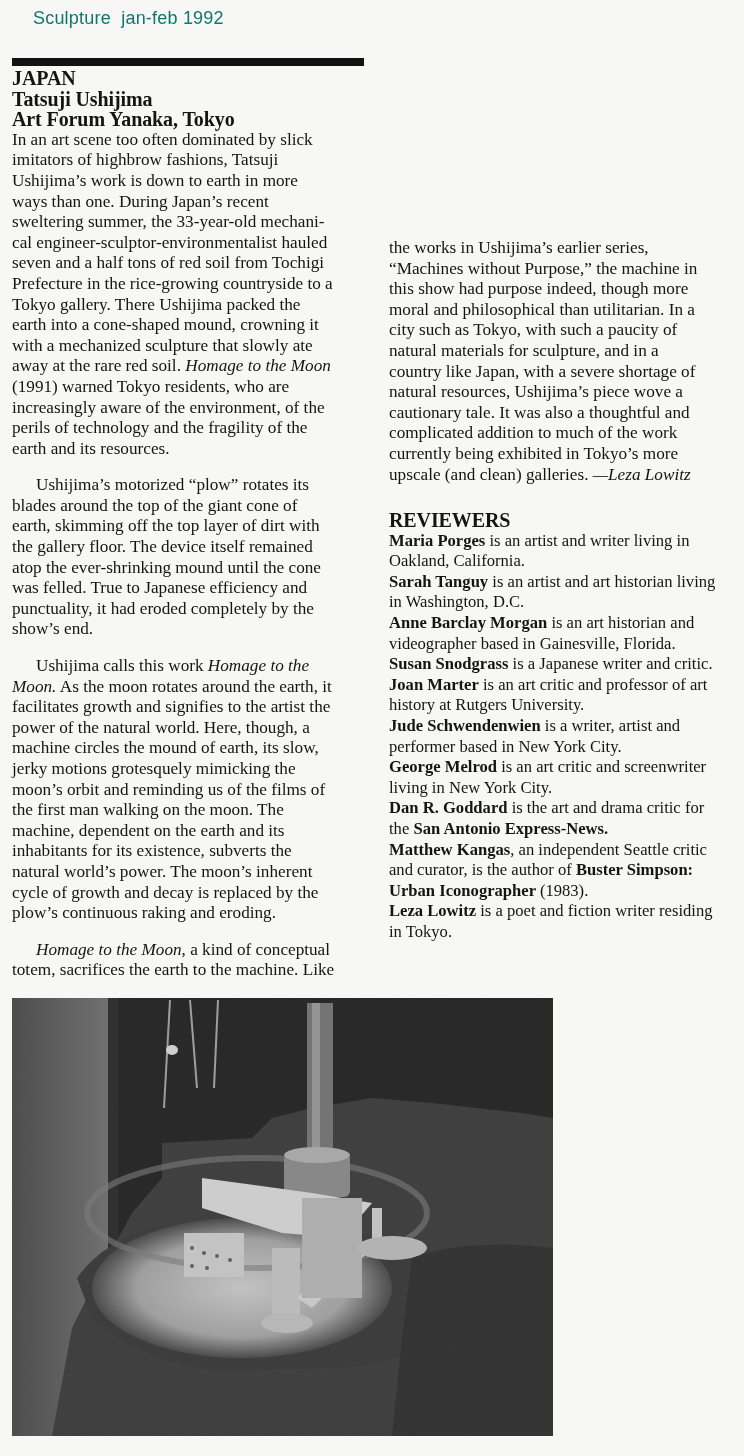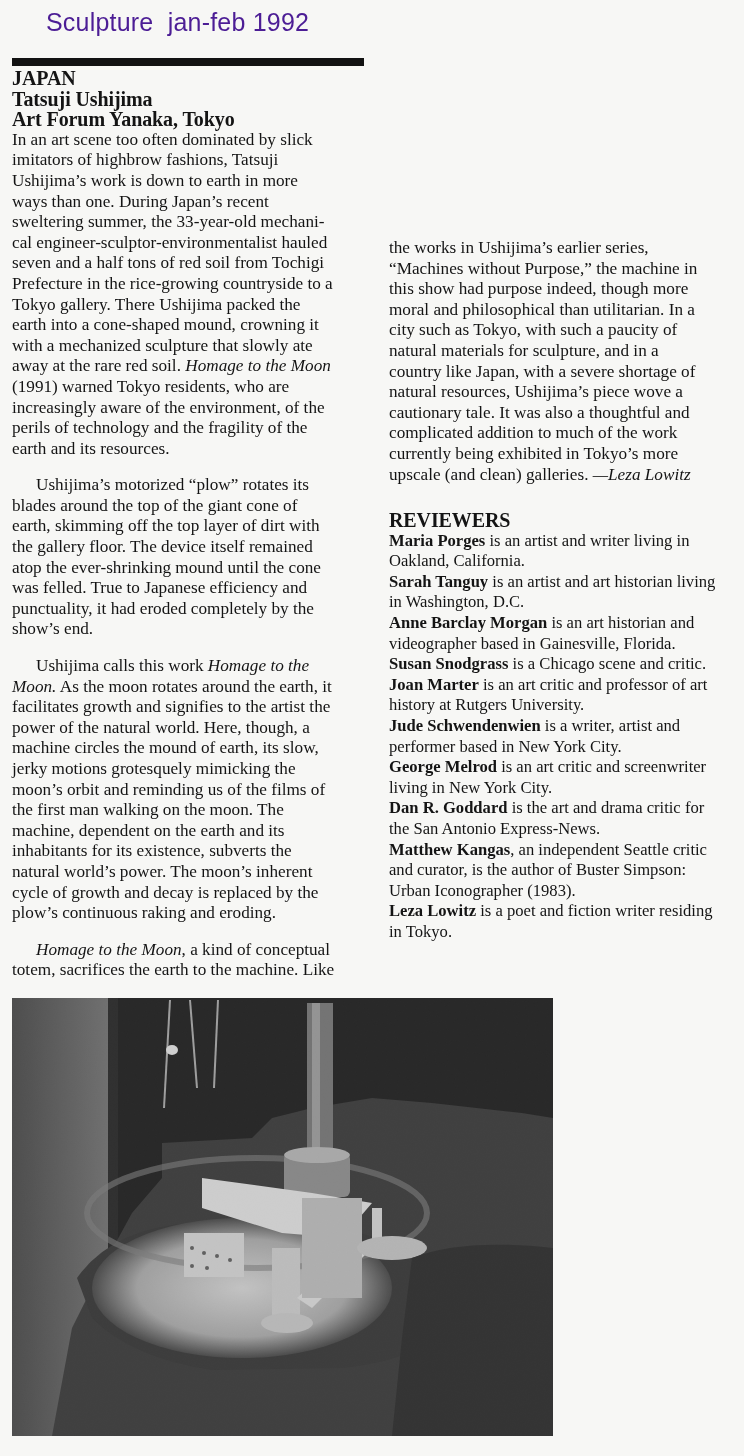--- a/index.html
+++ b/index.html
@@ -3,42 +3,42 @@
   <meta charset="utf-8">
   <style>
     html, body { margin: 0; padding: 0; }
     body {
       width: 744px; height: 1456px; position: relative; overflow: hidden;
       background: #f7f7f5;
       color: #141414;
       font-family: "Liberation Serif", "DejaVu Serif", serif;
     }
     .page-title {
-      position: absolute; left: 46px; top: 8px;
+      position: absolute; left: 33px; top: 8px;
       font-family: "Liberation Sans", "DejaVu Sans", sans-serif;
-      font-size: 25px; letter-spacing: 0.2px; color: #4c1d95;
+      font-size: 18px; letter-spacing: 0.2px; color: #0f766e;
       white-space: pre;
     }
     .rule {
       position: absolute; left: 12px; top: 58px; width: 352px; height: 8px;
       background: #121212;
     }
     .col {
       position: absolute; font-size: 17.2px; line-height: 20.6px;
     }
     .col1 { left: 12px; top: 68px; width: 360px; }
     .col2 { left: 389px; top: 230px; width: 355px; margin-top: 8px; }
     .hdr { font-weight: bold; font-size: 20px; letter-spacing: -0.1px; }
     .line { white-space: nowrap; display: block; }
     .ind { padding-left: 24px; margin-top: 16px; }
     i, .it { font-style: italic; }
     .reviewers { position: absolute; left: 389px; top: 510px; width: 355px; font-size: 16.6px; line-height: 20.6px; }
     .rev-name { font-weight: bold; }
     .rev-desc { }
-    .roman { font-style: normal; }
+    .roman { font-style: normal; font-weight: bold; }
     .photo {
       position: absolute; left: 12px; top: 998px; width: 541px; height: 438px;
       background: #0c0c0c; overflow: hidden;
     }
   </style>
 </head>
 <body>
 
 <div class="page-title">Sculpture  jan-feb 1992</div>
 <div class="rule"></div>
@@ -109,21 +109,21 @@
 
 <div class="reviewers">
   <div class="hdr line">REVIEWERS</div>
   <div id="rev-body">
       <div class="line"><span class="rev-name">Maria Porges</span><span class="rev-desc"> is an artist and writer living in</span></div>
       <div class="line"><span class="rev-desc">Oakland, California.</span></div>
       <div class="line"><span class="rev-name">Sarah Tanguy</span><span class="rev-desc"> is an artist and art historian living</span></div>
       <div class="line"><span class="rev-desc">in Washington, D.C.</span></div>
       <div class="line"><span class="rev-name">Anne Barclay Morgan</span><span class="rev-desc"> is an art historian and</span></div>
       <div class="line"><span class="rev-desc">videographer based in Gainesville, Florida.</span></div>
-      <div class="line"><span class="rev-name">Susan Snodgrass</span><span class="rev-desc"> is a Chicago scene and critic.</span></div>
+      <div class="line"><span class="rev-name">Susan Snodgrass</span><span class="rev-desc"> is a Japanese writer and critic.</span></div>
       <div class="line"><span class="rev-name">Joan Marter</span><span class="rev-desc"> is an art critic and professor of art</span></div>
       <div class="line"><span class="rev-desc">history at Rutgers University.</span></div>
       <div class="line"><span class="rev-name">Jude Schwendenwien</span><span class="rev-desc"> is a writer, artist and</span></div>
       <div class="line"><span class="rev-desc">performer based in New York City.</span></div>
       <div class="line"><span class="rev-name">George Melrod</span><span class="rev-desc"> is an art critic and screenwriter</span></div>
       <div class="line"><span class="rev-desc">living in New York City.</span></div>
       <div class="line"><span class="rev-name">Dan R. Goddard</span><span class="rev-desc"> is the art and drama critic for</span></div>
       <div class="line"><span class="rev-desc">the</span><span class="roman"> San Antonio Express-News.</span></div>
       <div class="line"><span class="rev-name">Matthew Kangas</span><span class="rev-desc">, an independent Seattle critic</span></div>
       <div class="line"><span class="rev-desc">and curator, is the author of</span><span class="roman"> Buster Simpson:</span></div>

